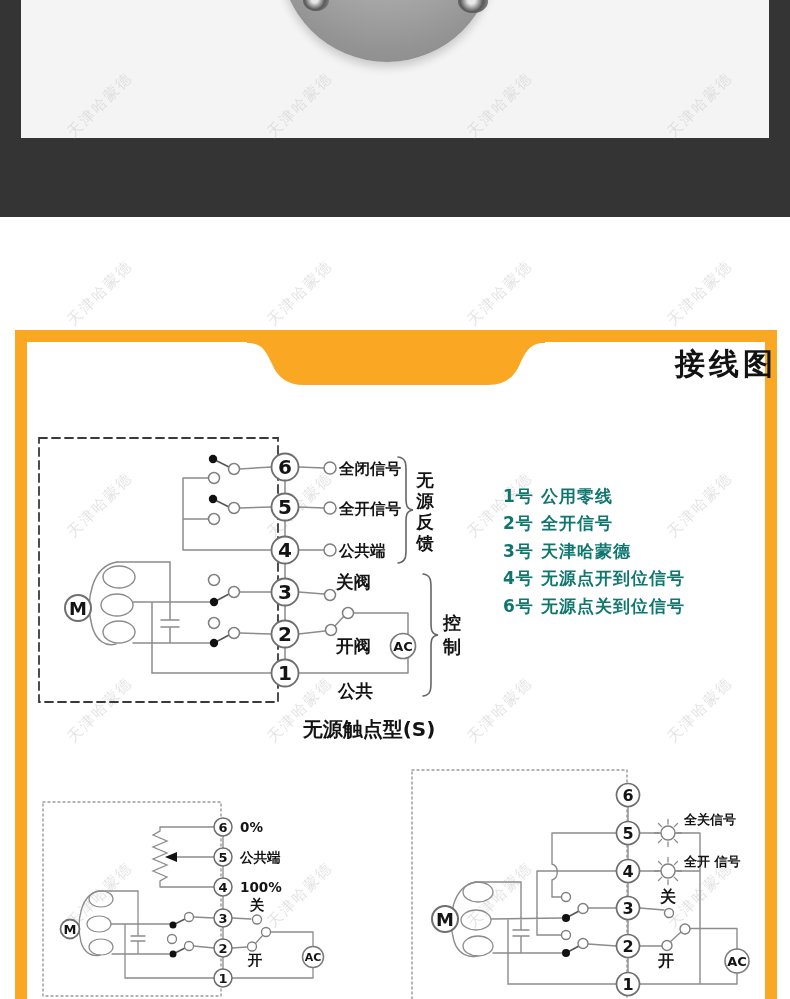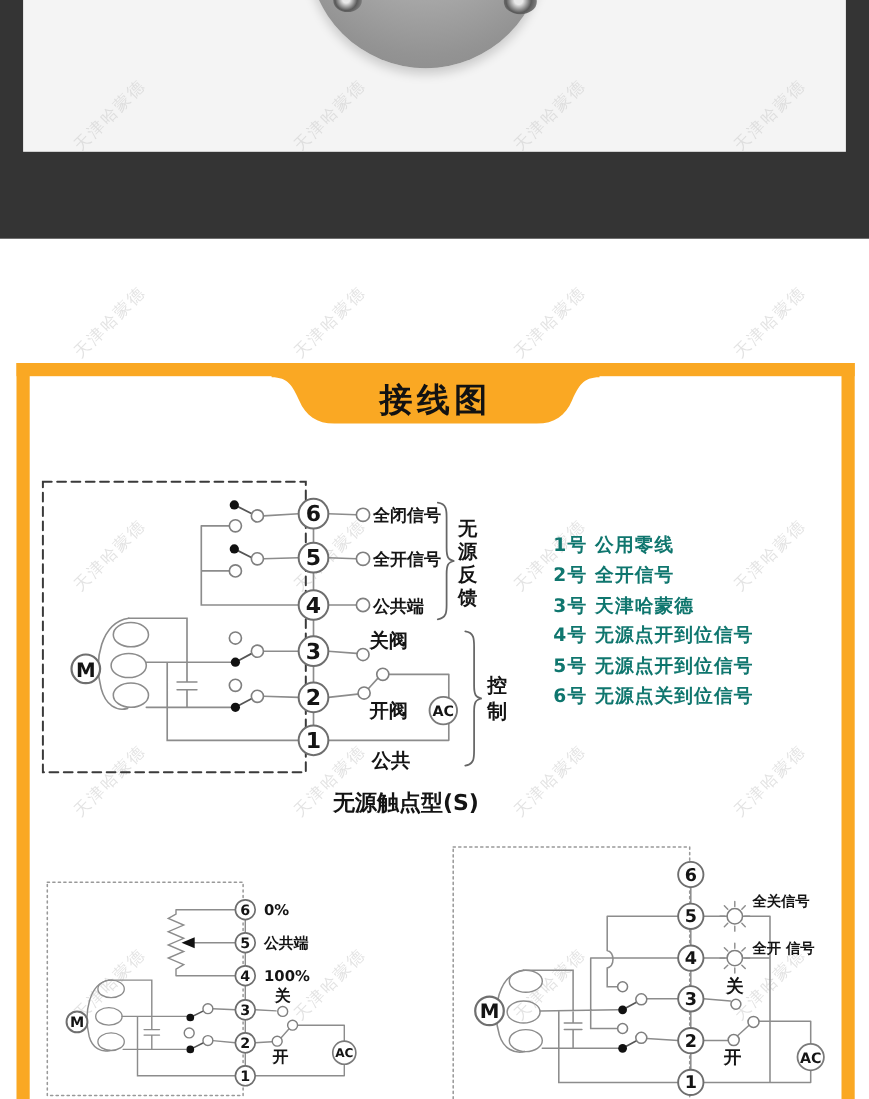--- a/index.html
+++ b/index.html
@@ -14,21 +14,21 @@
   .hole{position:absolute;border-radius:50%;background:radial-gradient(circle at 45% 45%,#e8e8e8 18%,#5a5a5a 55%,#8f8f8f 90%);}
   .hole.left{left:282px;top:-10px;width:26px;height:21px;}
   .hole.right{left:437px;top:-10px;width:30px;height:23px;}
   
   .wm{position:absolute;color:#cfcfcf;opacity:.58;font-size:15px;letter-spacing:2px;white-space:nowrap;
       transform:translate(-50%,-50%) rotate(-45deg);z-index:1;pointer-events:none;}
   
   .card-frame{position:absolute;left:15px;top:330px;width:738px;height:669px;
       border-left:12px solid #FAA823;border-right:12px solid #FAA823;border-top:12px solid #FAA823;z-index:2;}
   .banner-svg{position:absolute;left:15px;top:330px;z-index:2;}
-  .banner-title{position:absolute;left:15px;top:344px;width:762px;text-align:center;z-index:3;
+  .banner-title{position:absolute;left:15px;top:344px;width:762px;text-align:right;z-index:3;
       font-size:30px;font-weight:bold;color:#121212;letter-spacing:4px;}
   
   .diagrams{position:absolute;left:0;top:0;z-index:3;}
   .diagrams text{font-family:"DejaVu Sans",sans-serif;fill:#141414;}
   .tnum{font-weight:bold;}
   
   .notes{position:absolute;left:503px;top:483px;z-index:4;}
   .note-row{height:27.4px;line-height:27.4px;font-size:17px;font-weight:bold;color:#0f766e;
       letter-spacing:1px;white-space:nowrap;}
   .note-num{display:inline-block;width:38px;}
@@ -296,17 +296,16 @@
         <text x="666" y="966">开</text>
       </g>
     </g>
   </svg>
 
   <div class="notes">
     <div class="note-row"><span class="note-num">1号</span><span>公用零线</span></div>
     <div class="note-row"><span class="note-num">2号</span><span>全开信号</span></div>
     <div class="note-row"><span class="note-num">3号</span><span>天津哈蒙德</span></div>
     <div class="note-row"><span class="note-num">4号</span><span>无源点开到位信号</span></div>
-    <div class="note-row"><span class="note-num">5号</span><span>无源点开到位信号</span></div>
     <div class="note-row"><span class="note-num">6号</span><span>无源点关到位信号</span></div>
   </div>
 
 </div>
 
 </body></html>

